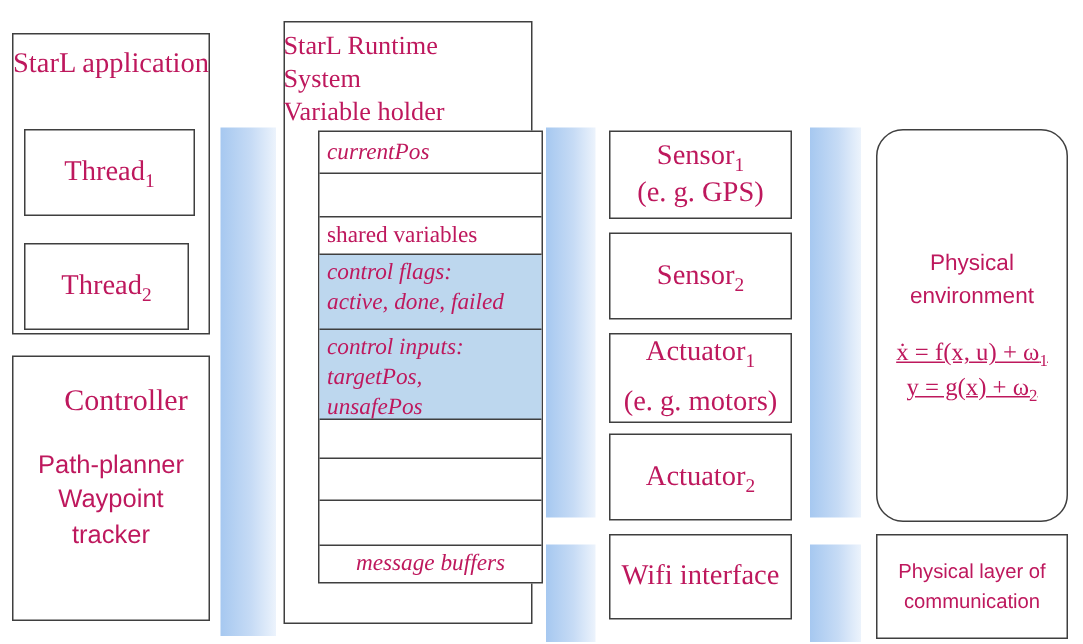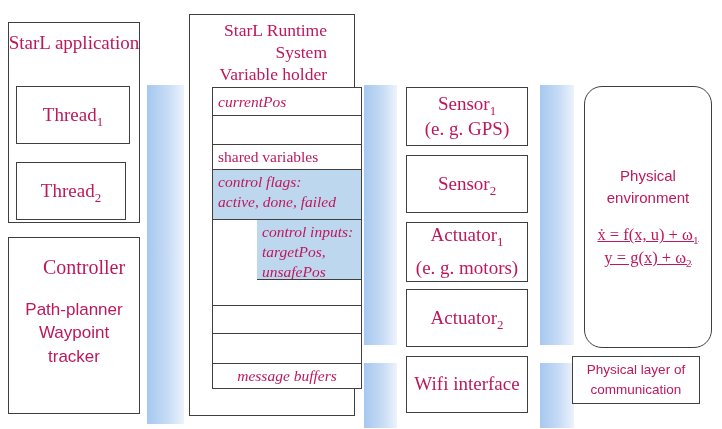--- a/index.html
+++ b/index.html
@@ -26,46 +26,46 @@
   
   .bar { background:linear-gradient(to right, var(--bar_gradient_start) 0%, #c6dbf5 55%, var(--bar_gradient_end) 100%); }
   .bar1  { left:147px; top:85px;  width:37px; height:339px; }
   .bar2a { left:364px; top:85px;  width:33px; height:260px; }
   .bar2b { left:364px; top:363px; width:33px; height:65px; }
   .bar3a { left:540px; top:85px;  width:34px; height:260px; }
   .bar3b { left:540px; top:363px; width:34px; height:65px; }
 
   
   .rt-box   { left:189px; top:14px; width:166px; height:402px; border-width:1.8px; }
-  .rt-title { left:189px; top:19px; width:138px; text-align:right; font-size:17.5px; line-height:1.27; }
+  .rt-title { left:189px; top:19px; width:138px; text-align:left; font-size:17.5px; line-height:1.27; }
   .vtable   { left:212px; top:87px; width:150px; border:1.5px solid var(--border_color); background:#fff;font-family:Liberation Serif, serif; }
   .vrow     { box-sizing:border-box; border-bottom:1.5px solid var(--border_color); font-size:15.5px; overflow:hidden; }
   .vrow:last-child { border-bottom:none; }
   .vrow.pad { padding:2px 5px; }
   .vrow.blue { background:var(--row_highlight); }
   .r-h28 { height:28px; } .r-h29 { height:29px; } .r-h25 { height:25px; }
-  .r-h50 { height:50px; } .r-h60 { height:60px;margin-left:44px; } .r-h26 { height:26px; }
+  .r-h50 { height:50px; } .r-h60 { height:60px; } .r-h26 { height:26px; }
   .r-h30 { height:30px; } .r-h24 { height:24px; }
   .vrow .line { display:block; line-height:1.3; }
   .vcell { display:flex; align-items:center; padding:0 5px; height:100%; }
   .vcell.center { justify-content:center; padding:0; }
 
   
   .dev { left:406px; width:122px; font-size:19px; line-height:1.3; flex-direction:column; }
   .sensor1   { top:87px;  height:59px; }
   .sensor2   { top:155px; height:58px; }
   .actuator1 { top:222px; height:60px;justify-content:space-between; }
   .actuator2 { top:289px; height:58px; }
   .wifi      { top:356px; height:57px; }
 
   
   .env-box   { left:584px; top:86px; width:128px; height:262px; flex-direction:column;border-radius:18px; }
   .env-title { font-size:15px; line-height:1.45; width:116px; }
   .env-eqs   { margin-top:16px; font-size:16.5px; line-height:1.35;text-decoration:underline; }
-  .layer-box { left:572px; top:356px; width:128px; height:48px; font-size:13.5px; line-height:1.45; padding:0 4px; }
+  .layer-box { left:584px; top:356px; width:128px; height:70px; font-size:13.5px; line-height:1.45; padding:0 4px; }
 
   sub { font-size:68%; line-height:0; }
 </style>
 </head>
 <body>
 
 <div id="canvas">
 
   <div class="abs box app-box"></div>
   <div class="abs app-title">StarL application</div>

